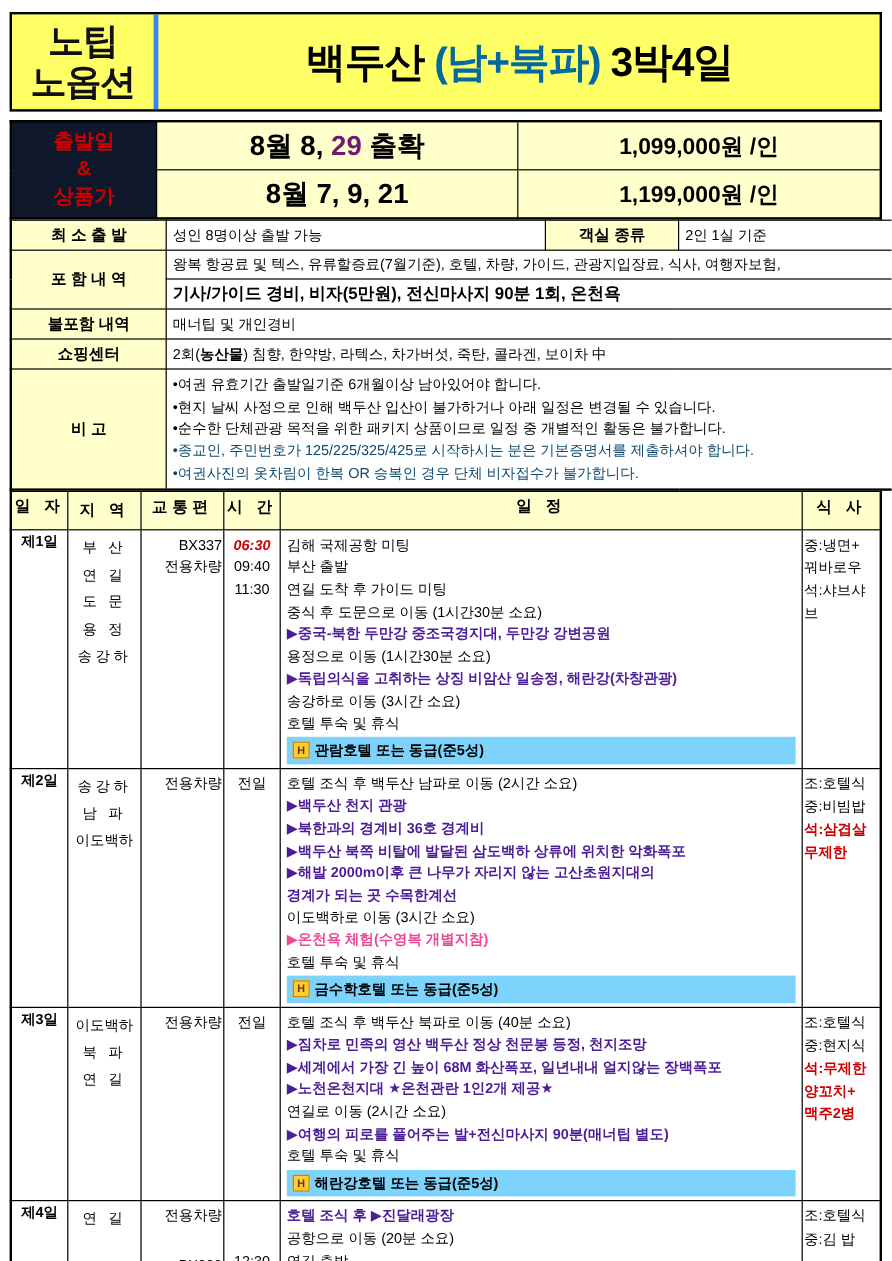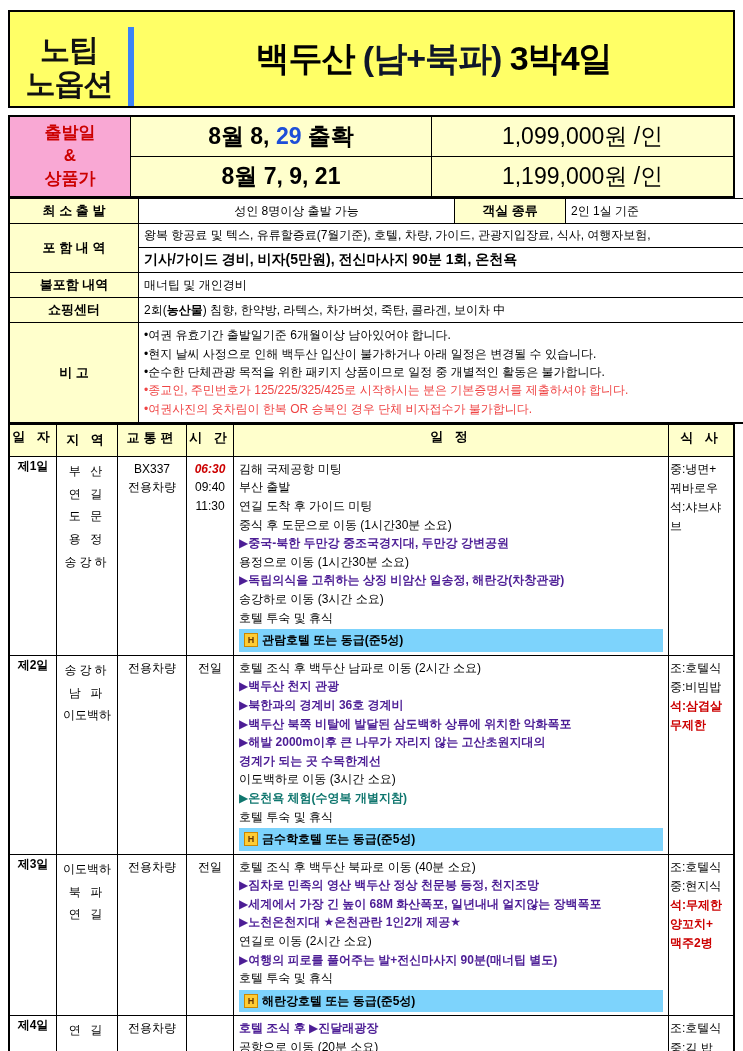--- a/index.html
+++ b/index.html
@@ -2,60 +2,60 @@
 <html><head>
 <meta charset="utf-8">
 <style>
   html,body{margin:0;padding:0;background:#fff;}
   body{font-family:"Liberation Sans","DejaVu Sans",sans-serif;}
   .page{width:743px;height:1051px;position:relative;box-sizing:border-box;padding:10px 8px 8px 8px;}
   table{border-collapse:collapse;}
 
   
   .hdr{width:727px;border:2px solid #000;box-sizing:border-box;display:flex;background:#ffff66;}
-  .hdr-left{width:118px;border-right:6px solid #3b82f6;display:flex;align-items:center;justify-content:center;
-            padding:6px 0;margin-top:15px;}
+  .hdr-left{width:118px;border-right:4px solid #3b82f6;display:flex;align-items:center;justify-content:center;
+            padding:6px 0;}
   .hdr-left span{font-size:30px;font-weight:bold;line-height:1.12;letter-spacing:-1px;text-align:center;color:#111;}
   .hdr-right{flex:1;display:flex;align-items:center;justify-content:center;}
   .hdr-title{font-size:34px;font-weight:bold;letter-spacing:-1px;white-space:nowrap;}
-  .hdr-title .blue{color:#0f172a;}
+  .hdr-title .blue{color:#0369a1;}
 
   
   .priceTbl{width:727px;margin-top:7px;border:2px solid #000;box-sizing:border-box;}
   .priceTbl td{border:1px solid #000;}
-  .pl{width:118px;background:#f9a8d4;text-align:center;font-weight:bold;font-size:17px;color:#cc0000;line-height:1.35;}
+  .pl{width:118px;background:#0f172a;text-align:center;font-weight:bold;font-size:17px;color:#cc0000;line-height:1.35;}
   .pm{width:300px;background:#ffffcc;text-align:center;font-size:23px;font-weight:bold;padding:4px 0;}
-  .pm .red{color:#1d4ed8;}
-  .pr{background:#ffffcc;text-align:center;font-size:23px;font-weight:normal;padding:4px 0;}
+  .pm .red{color:#701a75;}
+  .pr{background:#ffffcc;text-align:center;font-size:19px;font-weight:bold;padding:4px 0;}
 
   
   .infoTbl{width:743px;border:2px solid #000;border-top:none;box-sizing:border-box;}
   .infoTbl td{border:1px solid #000;font-size:12px;padding:3px 5px;vertical-align:middle;}
   .infoTbl td.lab{width:118px;background:#ffffcc;text-align:center;font-weight:bold;font-size:13px;}
   .infoTbl td.val{background:#fff;}
   .incl{font-size:13px;}
   .shop b{font-weight:bold;}
   .notes{background:#fff;padding:4px 6px;}
   .notes div{font-size:12px;line-height:1.45;margin:1px 0;}
-  .notes .red{color:#ef4444;}
+  .notes .red{color:#0c4a6e;}
   .lab-tall{font-size:13px;}
 
   
   .itTbl{width:727px;border:2px solid #000;border-top:none;box-sizing:border-box;}
   .itTbl td,.itTbl th{border:1px solid #000;font-size:12px;vertical-align:top;}
   .itTbl thead th{background:#ffffcc;text-align:center;font-weight:bold;font-size:13px;padding:3px 0;letter-spacing:4px;margin-left:24px;}
   .c-day{width:44px;text-align:center;font-weight:bold;font-size:13px;vertical-align:middle;}
   .c-area{width:58px;font-size:12px;padding:3px 1px;line-height:1.9;text-align:center;letter-spacing:3px;}
-  .c-trans{width:66px;text-align:center;font-size:12px;padding:3px 1px;line-height:1.55;}
+  .c-trans{width:66px;text-align:right;font-size:12px;padding:3px 1px;line-height:1.55;}
   .c-time{width:44px;text-align:center;font-size:12px;padding:3px 1px;line-height:1.55;}
   .c-sched{padding:3px 5px;line-height:1.55;}
   .c-meal{width:62px;text-align:left;font-size:12px;padding:3px 1px;line-height:1.6;vertical-align:middle;}
   .t-red{color:#cc0000;font-weight:bold;font-style:italic;}
   .s-blue{color:#4c1d95;font-weight:bold;}
-  .s-red{color:#0f766e;font-weight:bold;}
+  .s-red{color:#ec4899;font-weight:bold;}
   .hotel{background:#7dd3fc;padding:2px 5px;margin-top:2px;font-weight:bold;font-size:12px;}
   .hotel .hicon{display:inline-block;width:12px;height:12px;line-height:12px;text-align:center;border:1px solid #cc8800;
                 background:#ffcc33;color:#663300;font-size:9px;font-weight:bold;margin-right:4px;vertical-align:1px;}
   .meal-red{color:#cc0000;font-weight:bold;}
 </style>
 </head>
 <body>
 
 <div class="page">
 
@@ -92,21 +92,21 @@
       </td>
       <td class="pr">1,199,000원 /인</td>
     </tr>
   </tbody>
     </table>
 
   <table class="infoTbl">
     <tbody>
         <tr>
       <td class="lab">최 소 출 발</td>
-      <td class="val" style="text-align:center;width:305px;">성인 8명이상 출발 가능</td>
+      <td class="val" style="text-align:left;width:305px;">성인 8명이상 출발 가능</td>
       <td class="lab" style="width:100px;">객실 종류</td>
       <td class="val">2인 1실 기준</td>
     </tr>
     <tr>
       <td class="lab" rowspan="2">포 함 내 역</td>
       <td class="val incl" colspan="3">왕복 항공료 및 텍스, 유류할증료(7월기준), 호텔, 차량, 가이드, 관광지입장료, 식사, 여행자보험,</td>
     </tr>
     <tr>
       <td class="val incl" colspan="3" style="font-size:14px;font-weight:bold;margin-top:44px;">기사/가이드 경비,  비자(5만원),  전신마사지 90분 1회,  온천욕</td>
     </tr>

